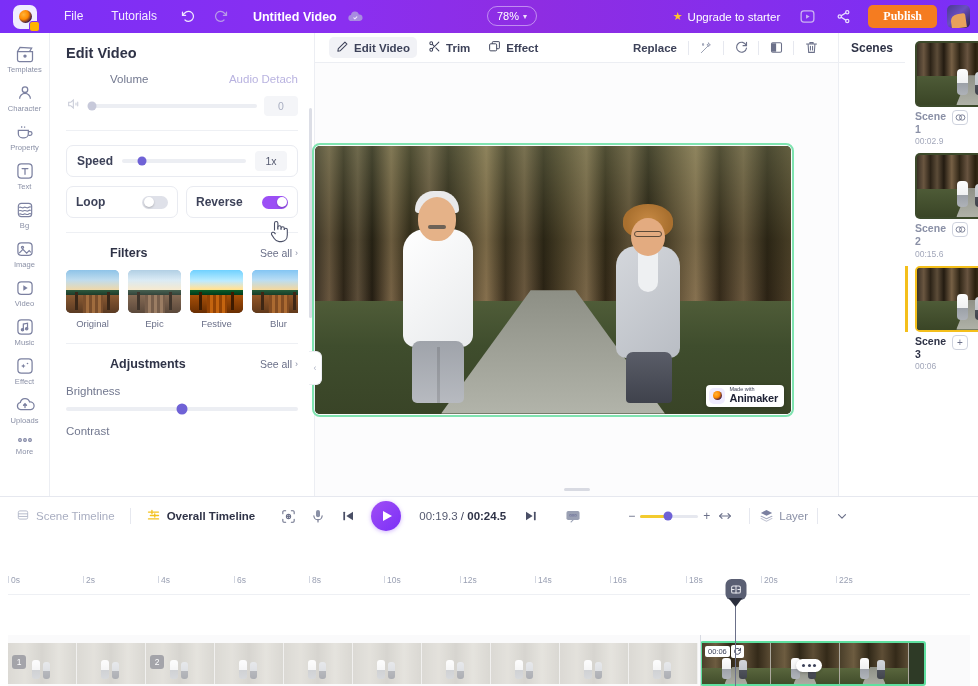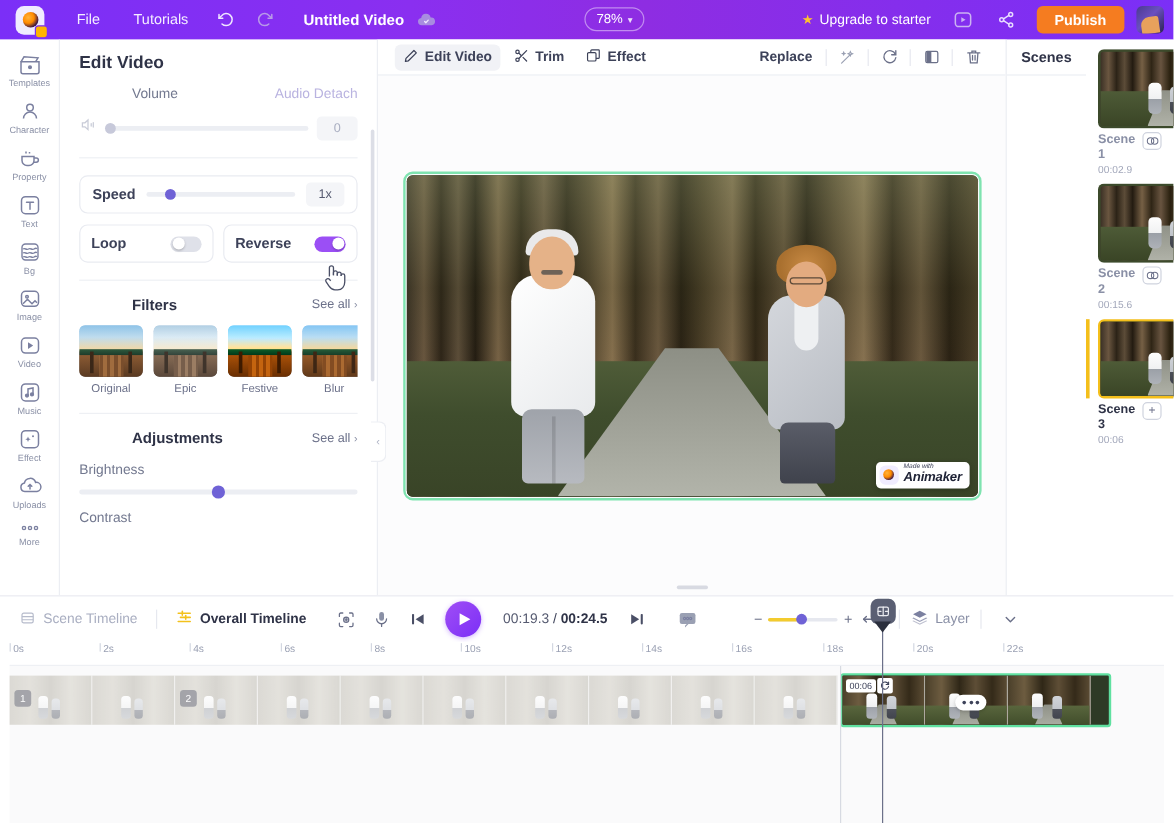--- a/index.html
+++ b/index.html
@@ -54,21 +54,21 @@
     font-size: 11px; display: flex; align-items: center; gap: 4px;
     color: #fff; cursor: pointer;
   }
   .zoom-pill .caret { font-size: 8px; opacity: .85; }
   .top-right { margin-left: auto; display: flex; align-items: center; height: 33px; padding-right: 8px; gap: 2px; }
   .upgrade { font-size: 11.5px; display: flex; align-items: center; gap: 5px; cursor: pointer; color: #fff; margin-right: 8px; }
   .star { color: #ffc42e; font-size: 11px; }
   .publish-btn {
     background: #f57c20; color: #fff; font-size: 12px; font-weight: bold;
     border: none; border-radius: 5px; height: 23px; padding: 0 15px;
-    margin: 0 8px 0 6px; cursor: pointer; font-family: Liberation Sans, sans-serif;
+    margin: 0 8px 0 6px; cursor: pointer; font-family: Liberation Serif, serif;
   }
   .avatar {
     width: 23px; height: 23px; border-radius: 5px; cursor: pointer;
     background: linear-gradient(135deg,#4b3a8f 0%,#6a4fc0 45%,#2b2250 100%);
     position: relative; overflow: hidden;
   }
   .avatar::after {
     content:''; position: absolute; left: 4px; top: 9px; width: 15px; height: 14px;
     background: #e8a15c; border-radius: 7px 2px 0 0; transform: rotate(-8deg);
   }
@@ -181,21 +181,21 @@
   }
   .tb-btn {
     display: flex; align-items: center; gap: 5px; font-size: 11.5px; font-weight: bold;
     color: #3d4259; padding: 3px 7px; border-radius: 5px; cursor: pointer;
   }
   .tb-btn.sel { background: #f1f2f6; }
   .tb-right { margin-left: auto; display: flex; align-items: center; gap: 2px; }
   .tb-icon { width: 26px; height: 22px; display:flex; align-items:center; justify-content:center; cursor:pointer; }
   .tb-sep { width: 1px; height: 14px; background: #e6e8ef; margin: 0 2px; }
 
-  .stage { flex: 1; position: relative; display: flex; align-items: center; justify-content: center; font-style: italic; }
+  .stage { flex: 1; position: relative; display: flex; align-items: center; justify-content: flex-start; }
   .video-frame {
     width: 476px; height: 268px; border-radius: 5px; overflow: hidden; position: relative;
     outline: 2px solid #7fe3b0; outline-offset: 1px;
     background: #2a3a22;
   }
   .forest { position: absolute; inset: 0;
     background:
       linear-gradient(90deg,
         #3d3226 0%, #6b5740 3%, #2e2418 6%, #5e4e3a 9%, #241c12 12%,
         #7a6447 16%, #312717 20%, #6a5640 24%, #2b2215 28%, #55462f 32%,
@@ -314,21 +314,21 @@
   .scene.active .scene-name { color: #2f3347; }
   .scene-time { font-size: 8.5px; color: #a2a7ba; }
   .scene-btn {
     width: 17px; height: 15px; border: 1px solid #cfd3de; border-radius: 4px;
     display: flex; align-items: center; justify-content: center; cursor: pointer;
     font-size: 10px; color: #6b7089; background:#fff;
   }
 
   
   .timeline { height: 190px; flex: none; background: #fff; border-top: 1px solid #e6e8ef;
-     display:flex; flex-direction: column; }
+     display:flex; flex-direction: column; gap: 40px; }
   .tl-bar { height: 38px; flex:none; display: flex; align-items: center; padding: 0 10px; gap: 0; }
   .tl-tab { display: flex; align-items: center; gap: 6px; font-size: 11.5px; cursor: pointer; padding: 0 6px; }
   .tl-tab.muted { color: #a9aec1; }
   .tl-tab.active { color: #2f3347; font-weight: bold; }
   .vsep { width: 1px; height: 16px; background: #e6e8ef; margin: 0 9px; }
   .tl-ico { width: 30px; height: 30px; display:flex; align-items:center; justify-content:center; cursor:pointer; }
   .play-btn {
     width: 30px; height: 30px; border-radius: 50%; margin: 0 8px;
     background: linear-gradient(135deg,#a04ef5,#7b2ff7); cursor: pointer;
     display: flex; align-items: center; justify-content: center;

